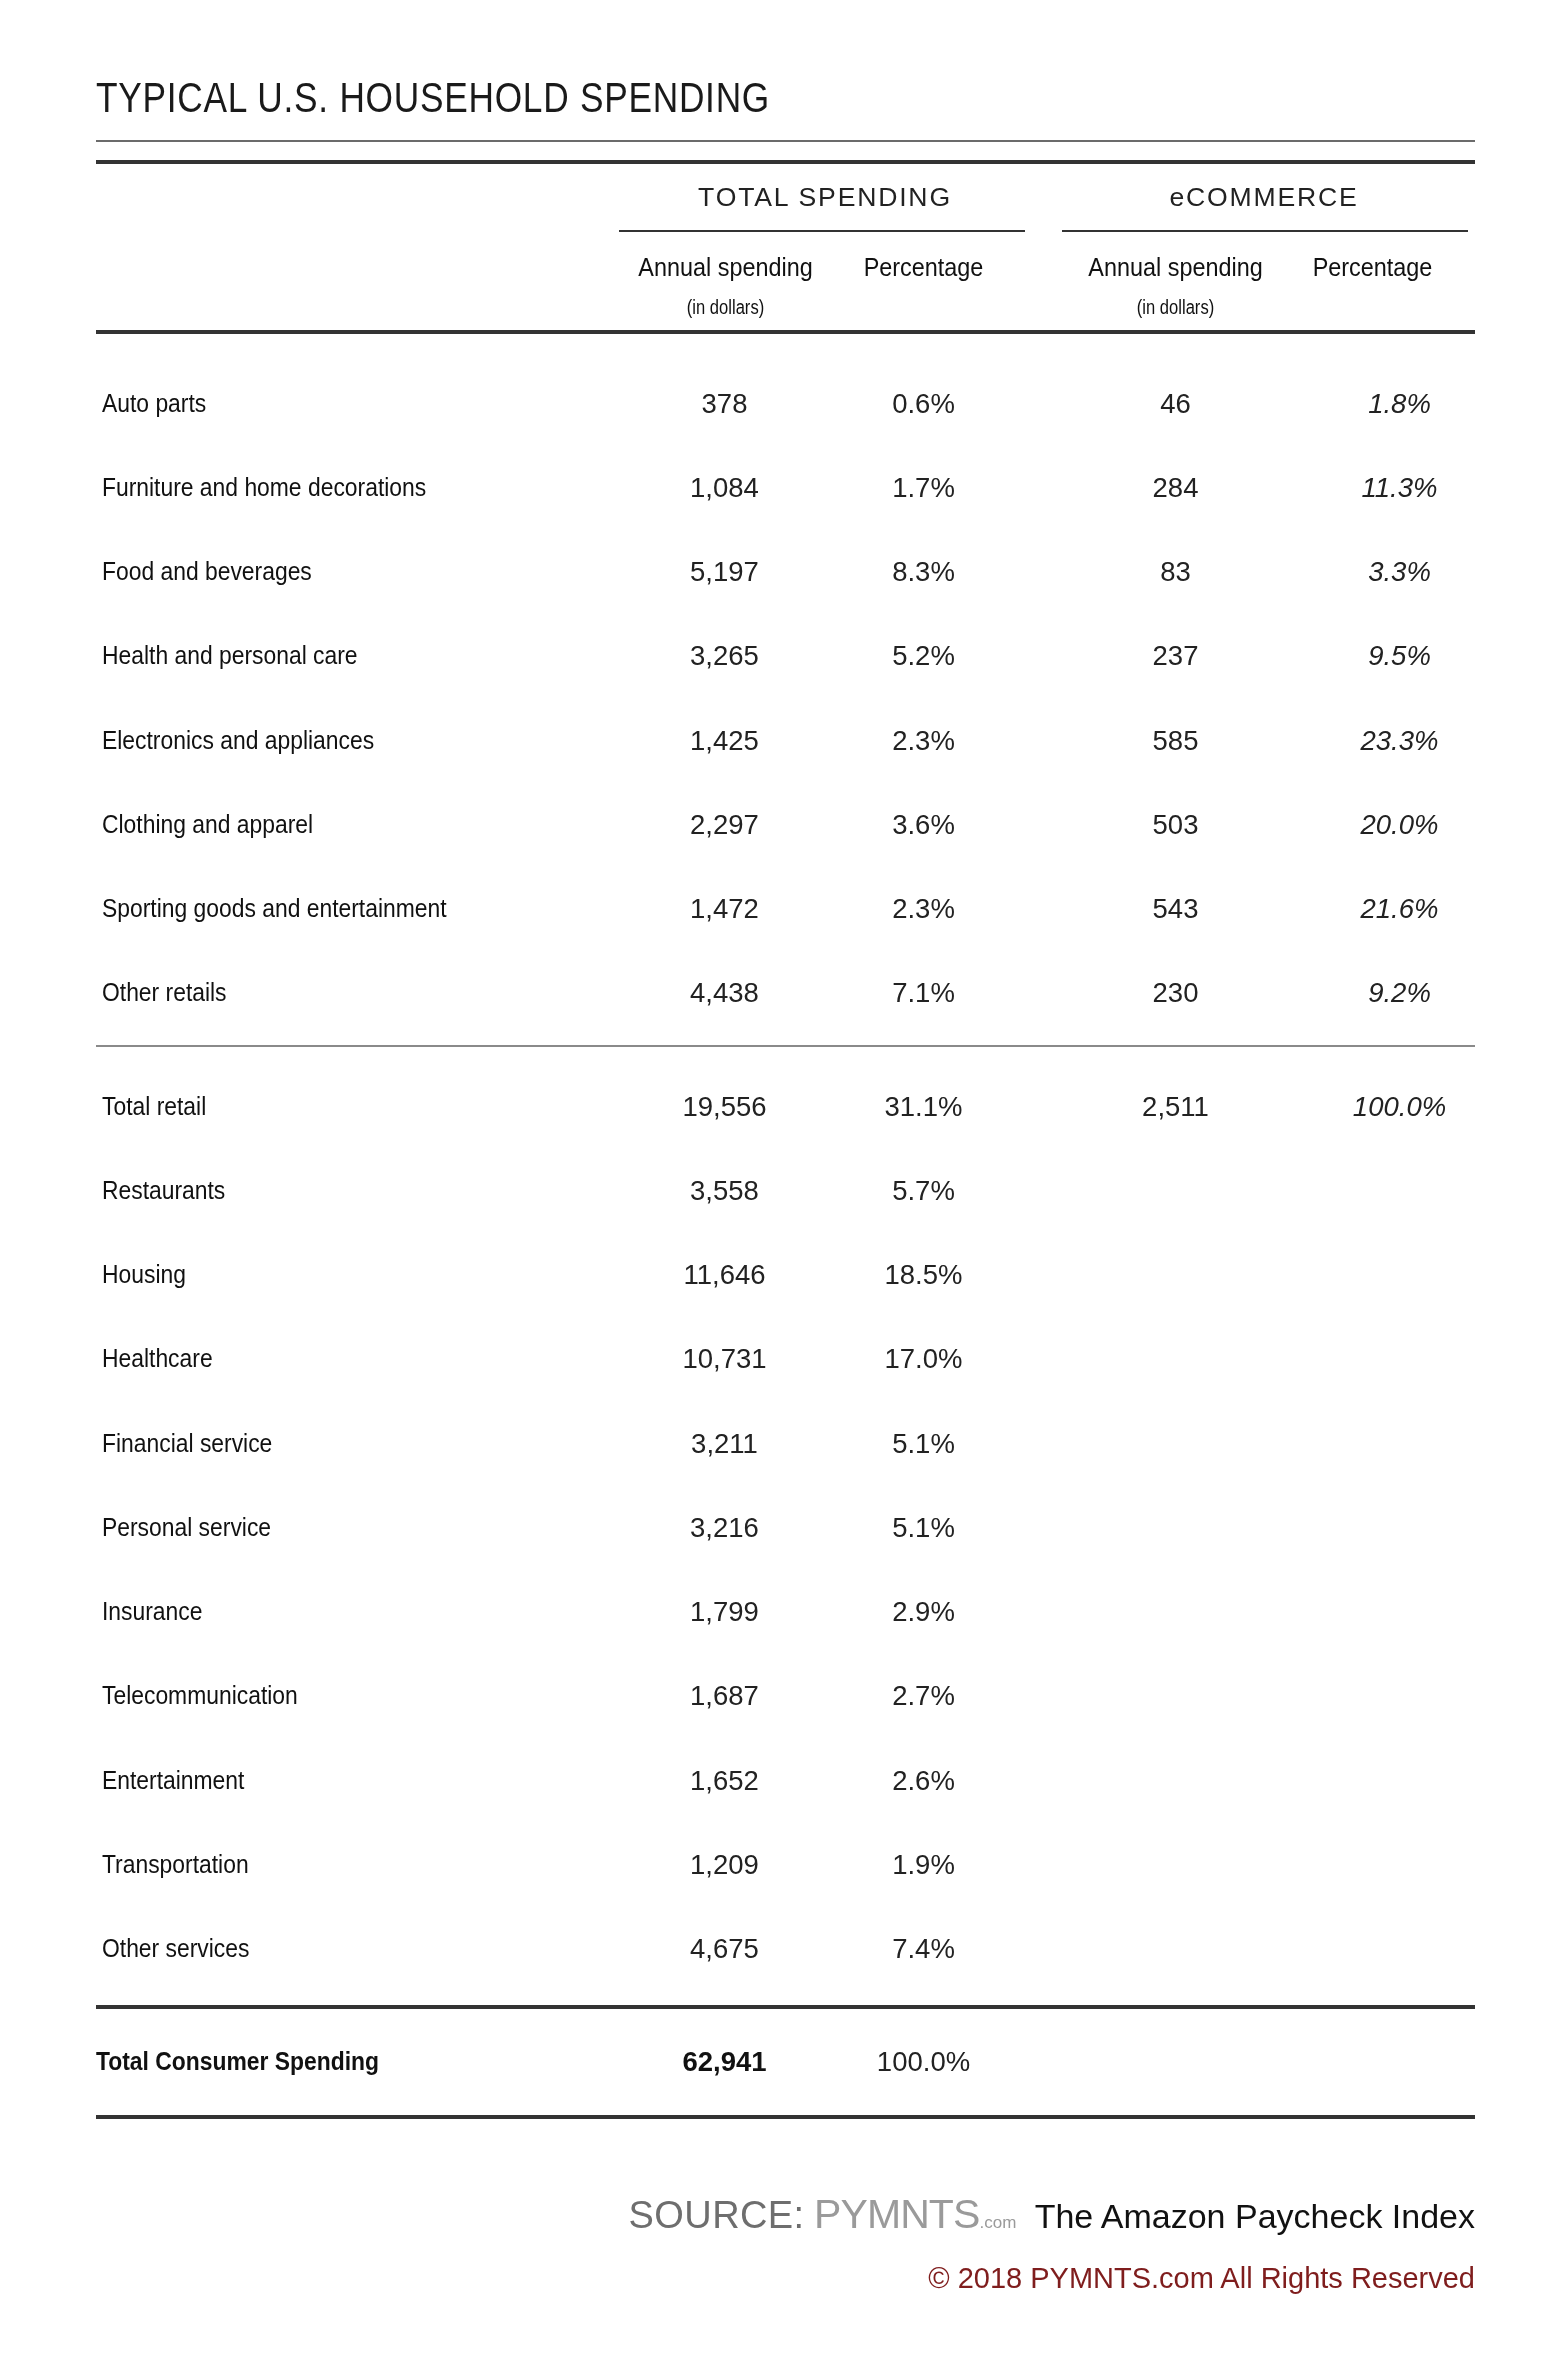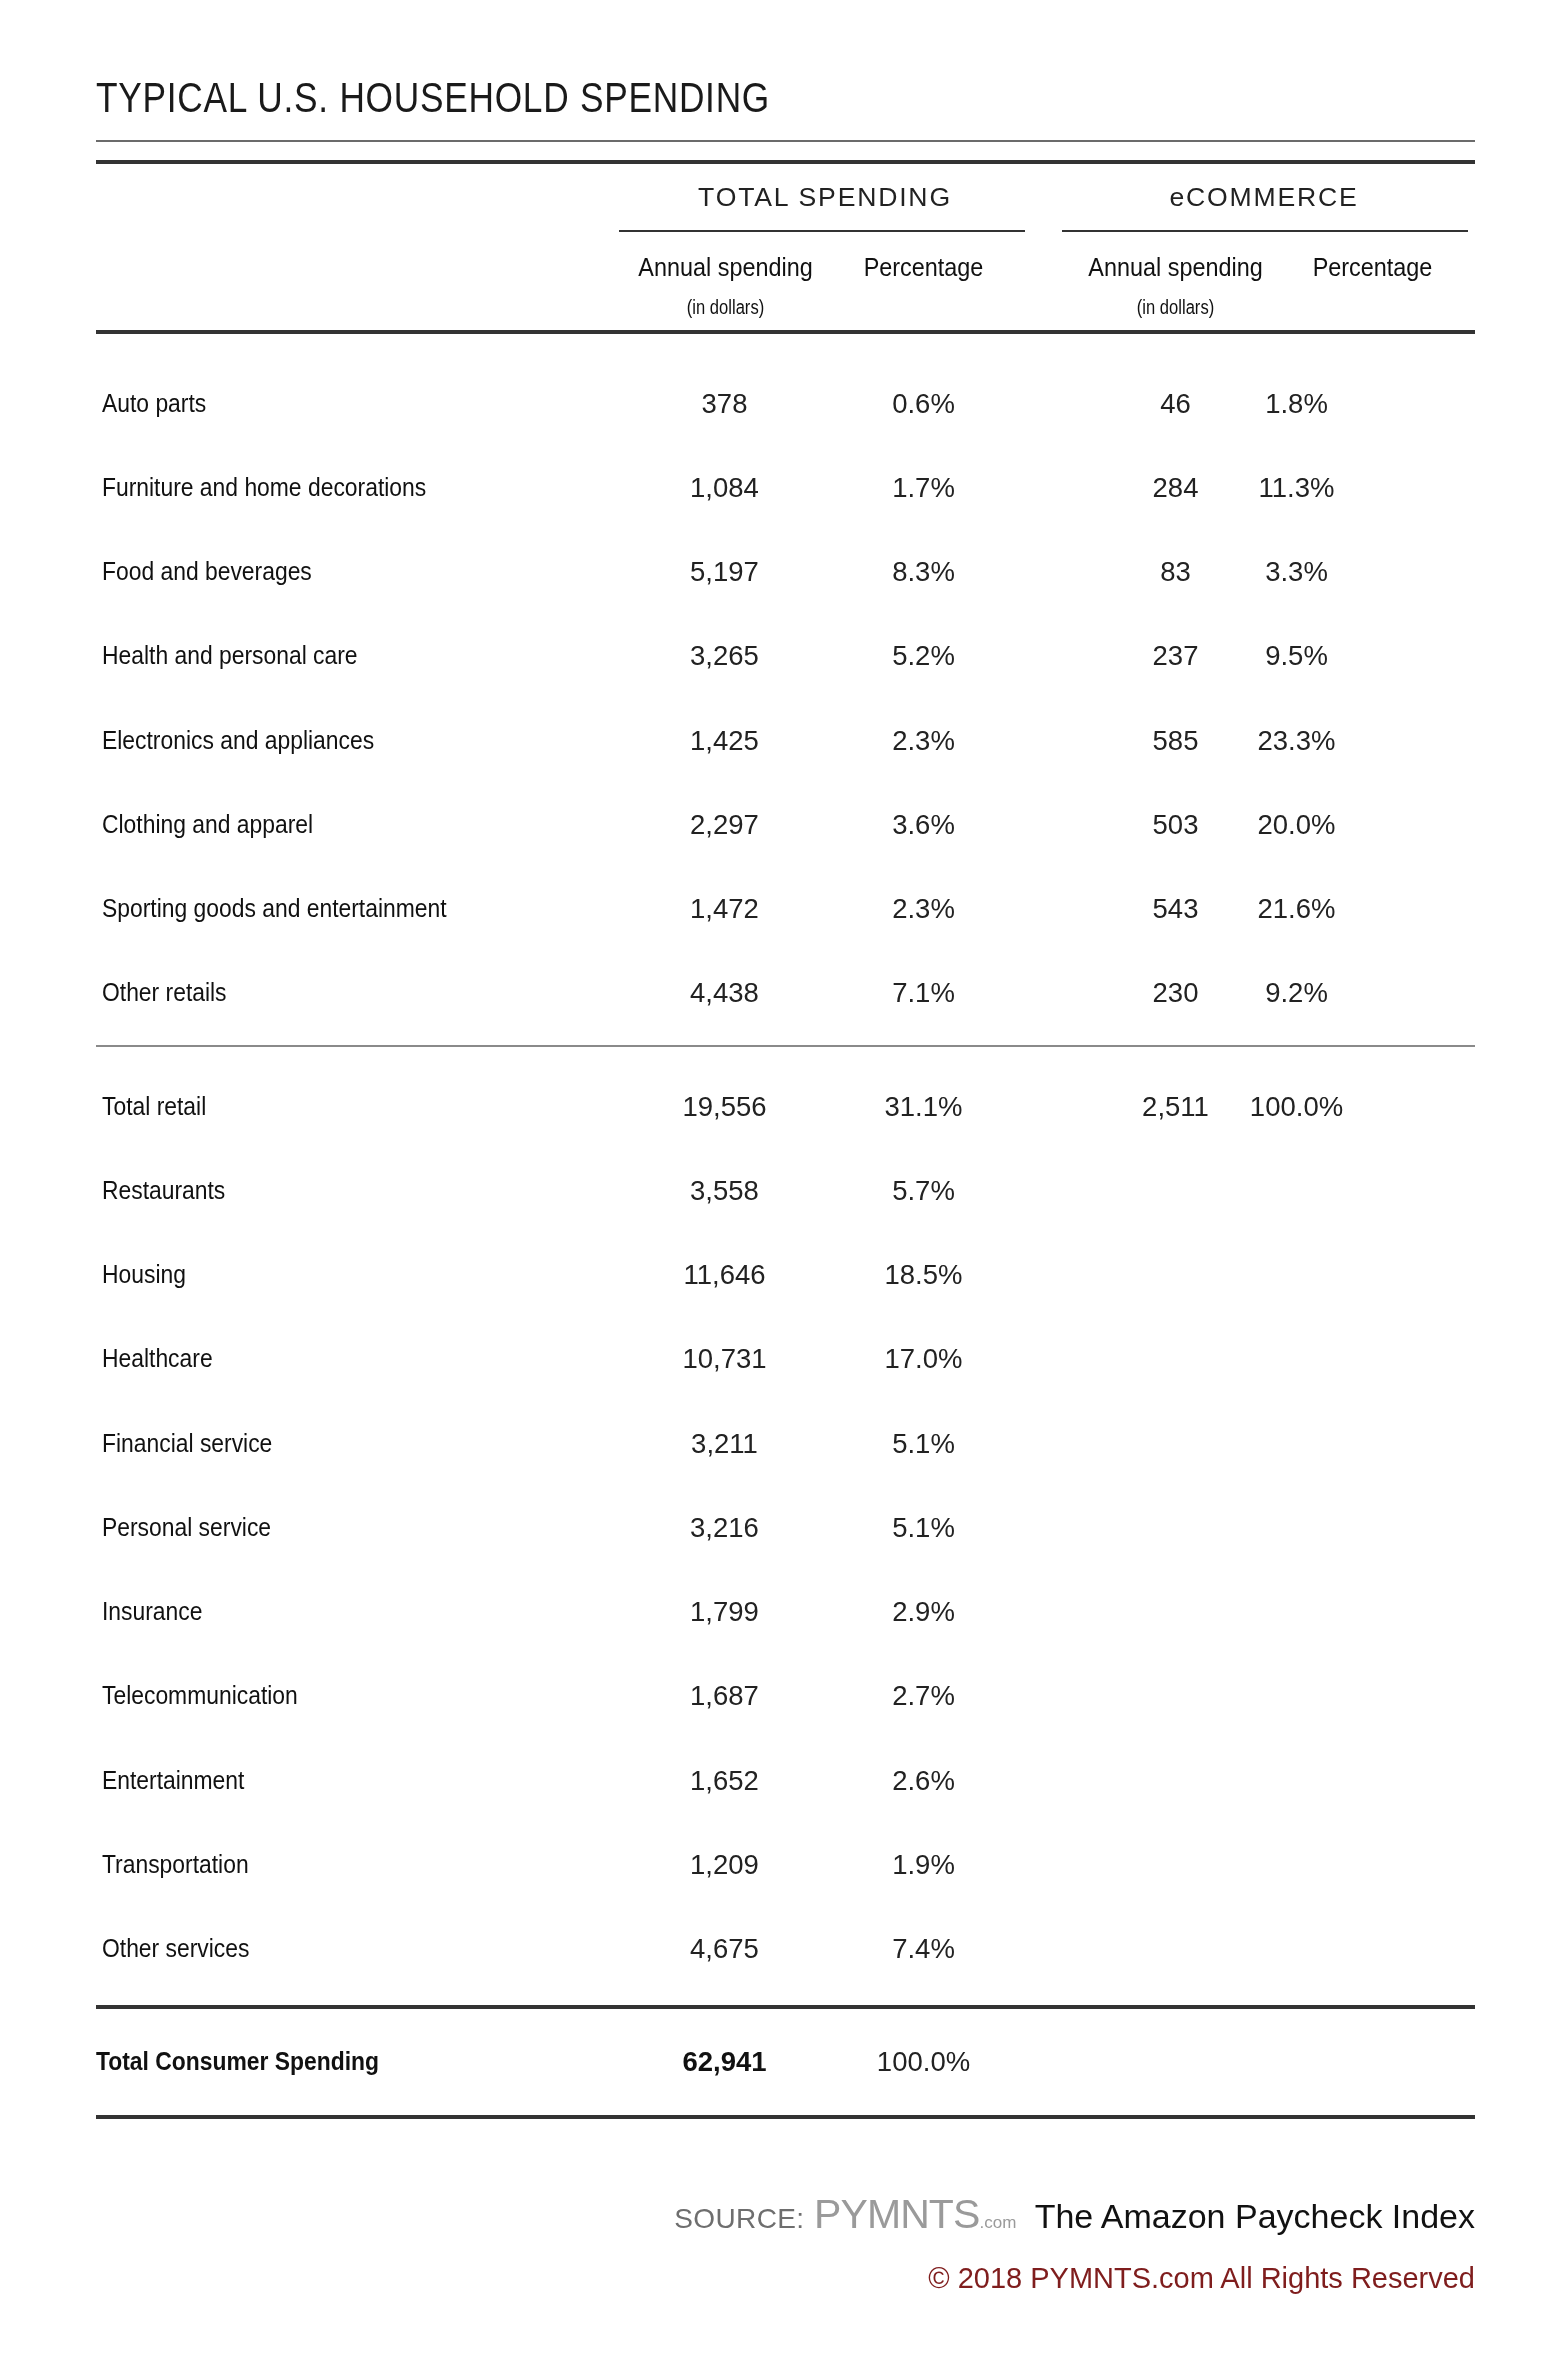--- a/index.html
+++ b/index.html
@@ -14,25 +14,25 @@
   .mid { height: 1.8px; background: #8a8a8a; }
   .grp-head { font-size: 26.6px; letter-spacing: 1.8px; text-align: center; color: #222; white-space: nowrap; }
   .grp-line { height: 1.8px; background: #333; }
   .col-head { font-size: 26.6px; text-align: center; white-space: nowrap; transform: scaleX(0.88); color: #111; }
   .col-sub { font-size: 19.5px; text-align: center; white-space: nowrap; transform: scaleX(0.85); color: #111; }
   .row { position: absolute; left: 0; width: 1332px; height: 53px; }
   .cell-label { position: absolute; left: 102px; top: 0; font-size: 26.6px; white-space: nowrap;
                 transform: scaleX(0.86); transform-origin: left center; color: #111; line-height: 53px; }
   .cell-num { position: absolute; top: 0; width: 195px; margin-left: -98px; text-align: center;
               font-size: 27.5px; line-height: 53px; color: #222; white-space: nowrap; }
-  .c1 { left: 725px; text-align: center; } .c2 { left: 924px; } .c3 { left: 1176px; } .c4 { left: 1297px; }
+  .c1 { left: 725px; text-align: center; } .c2 { left: 924px; } .c3 { left: 1176px; } .c4 { left: 1400px; font-style: italic; }
   .bold-label { font-weight: 700; left: 96px; }
   .bold-num { font-weight: 700; color: #111; }
   .source { right: 91px; top: 2192px; white-space: nowrap; font-size: 34px; line-height: 44px; }
-  .source .src-label { color: #6e6e6e; font-size: 28px; letter-spacing: 0.4px; }
+  .source .src-label { color: #6e6e6e; font-size: 38px; letter-spacing: 0.4px; }
   .source .brand { color: #9a9a9a; font-size: 41px; font-weight: 400; letter-spacing: -0.9px; }
   .source .brand-dom { color: #9a9a9a; font-size: 17px; }
   .source .index { color: #111; font-size: 34px; margin-left: 8.9px; }
   .copyright { right: 91px; top: 2262px; font-size: 29px; color: #7f1d1d; white-space: nowrap; }
 </style>
 </head>
 <body>
 
 <div class="abs title">TYPICAL U.S. HOUSEHOLD SPENDING</div>
 <div class="rule thin" style="top:140px;"></div>

